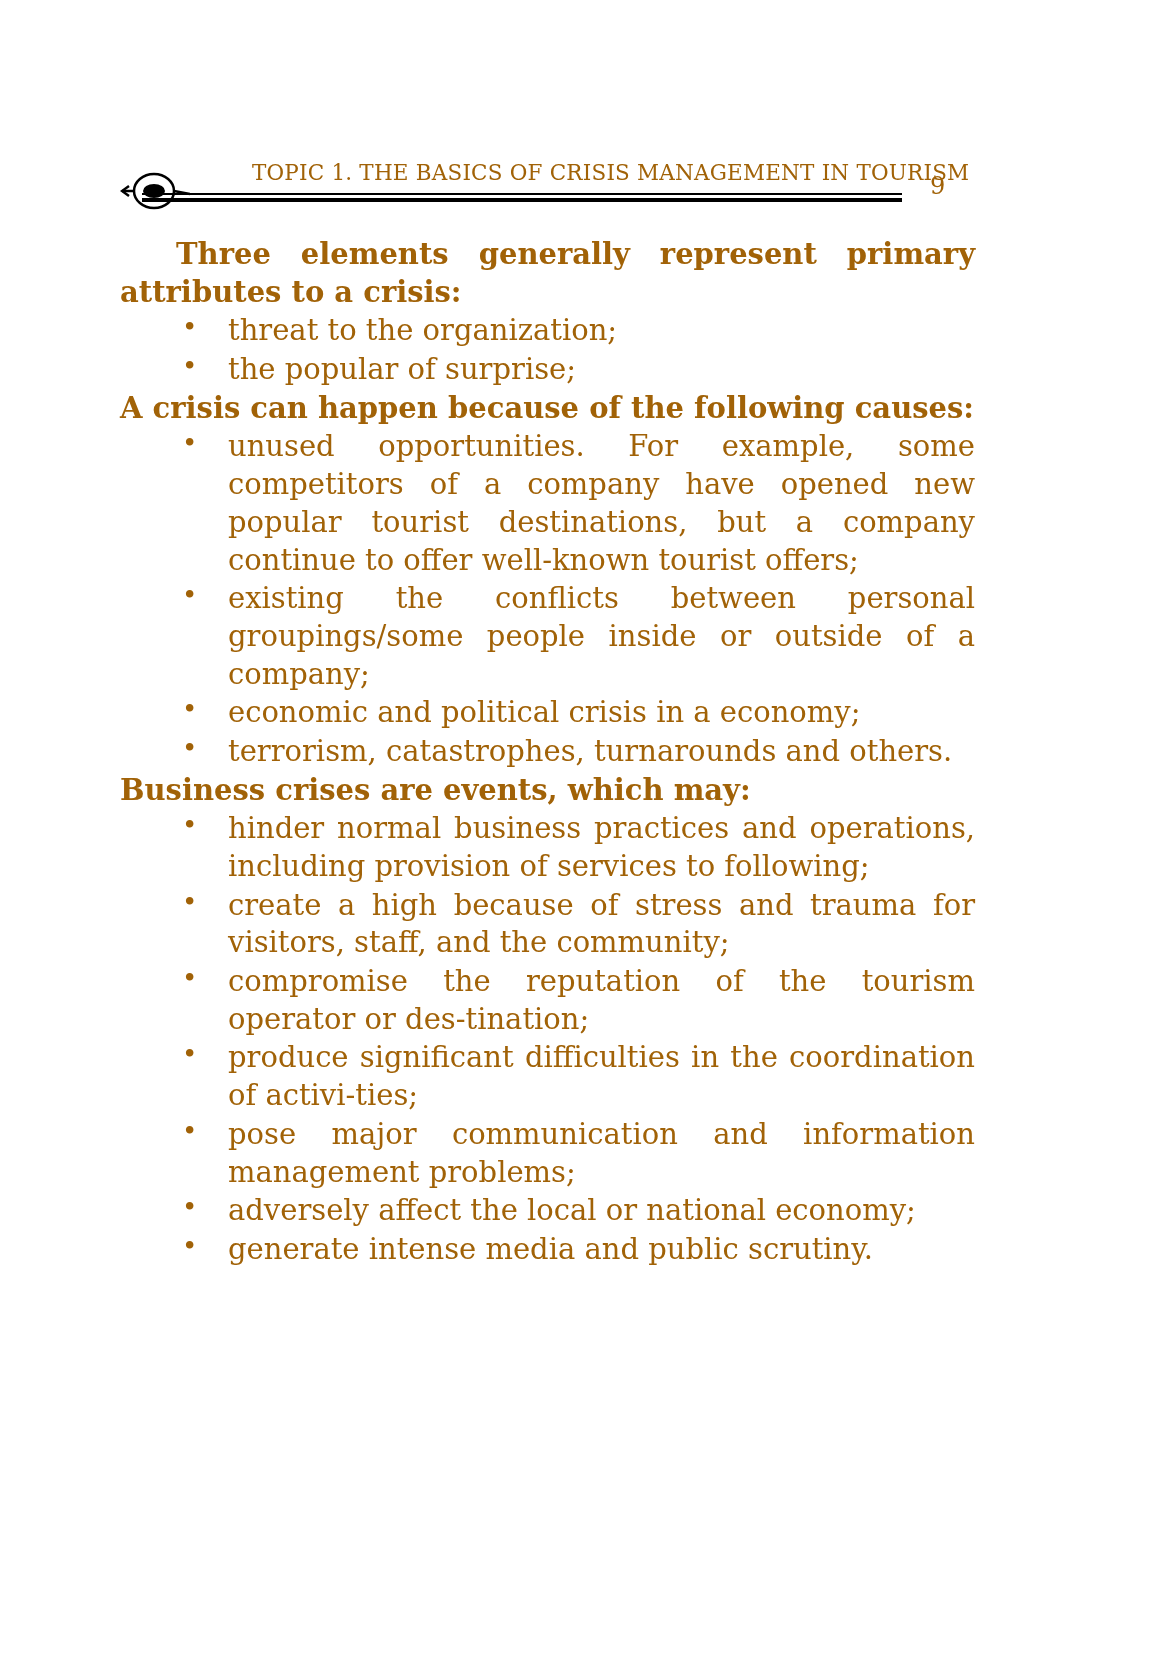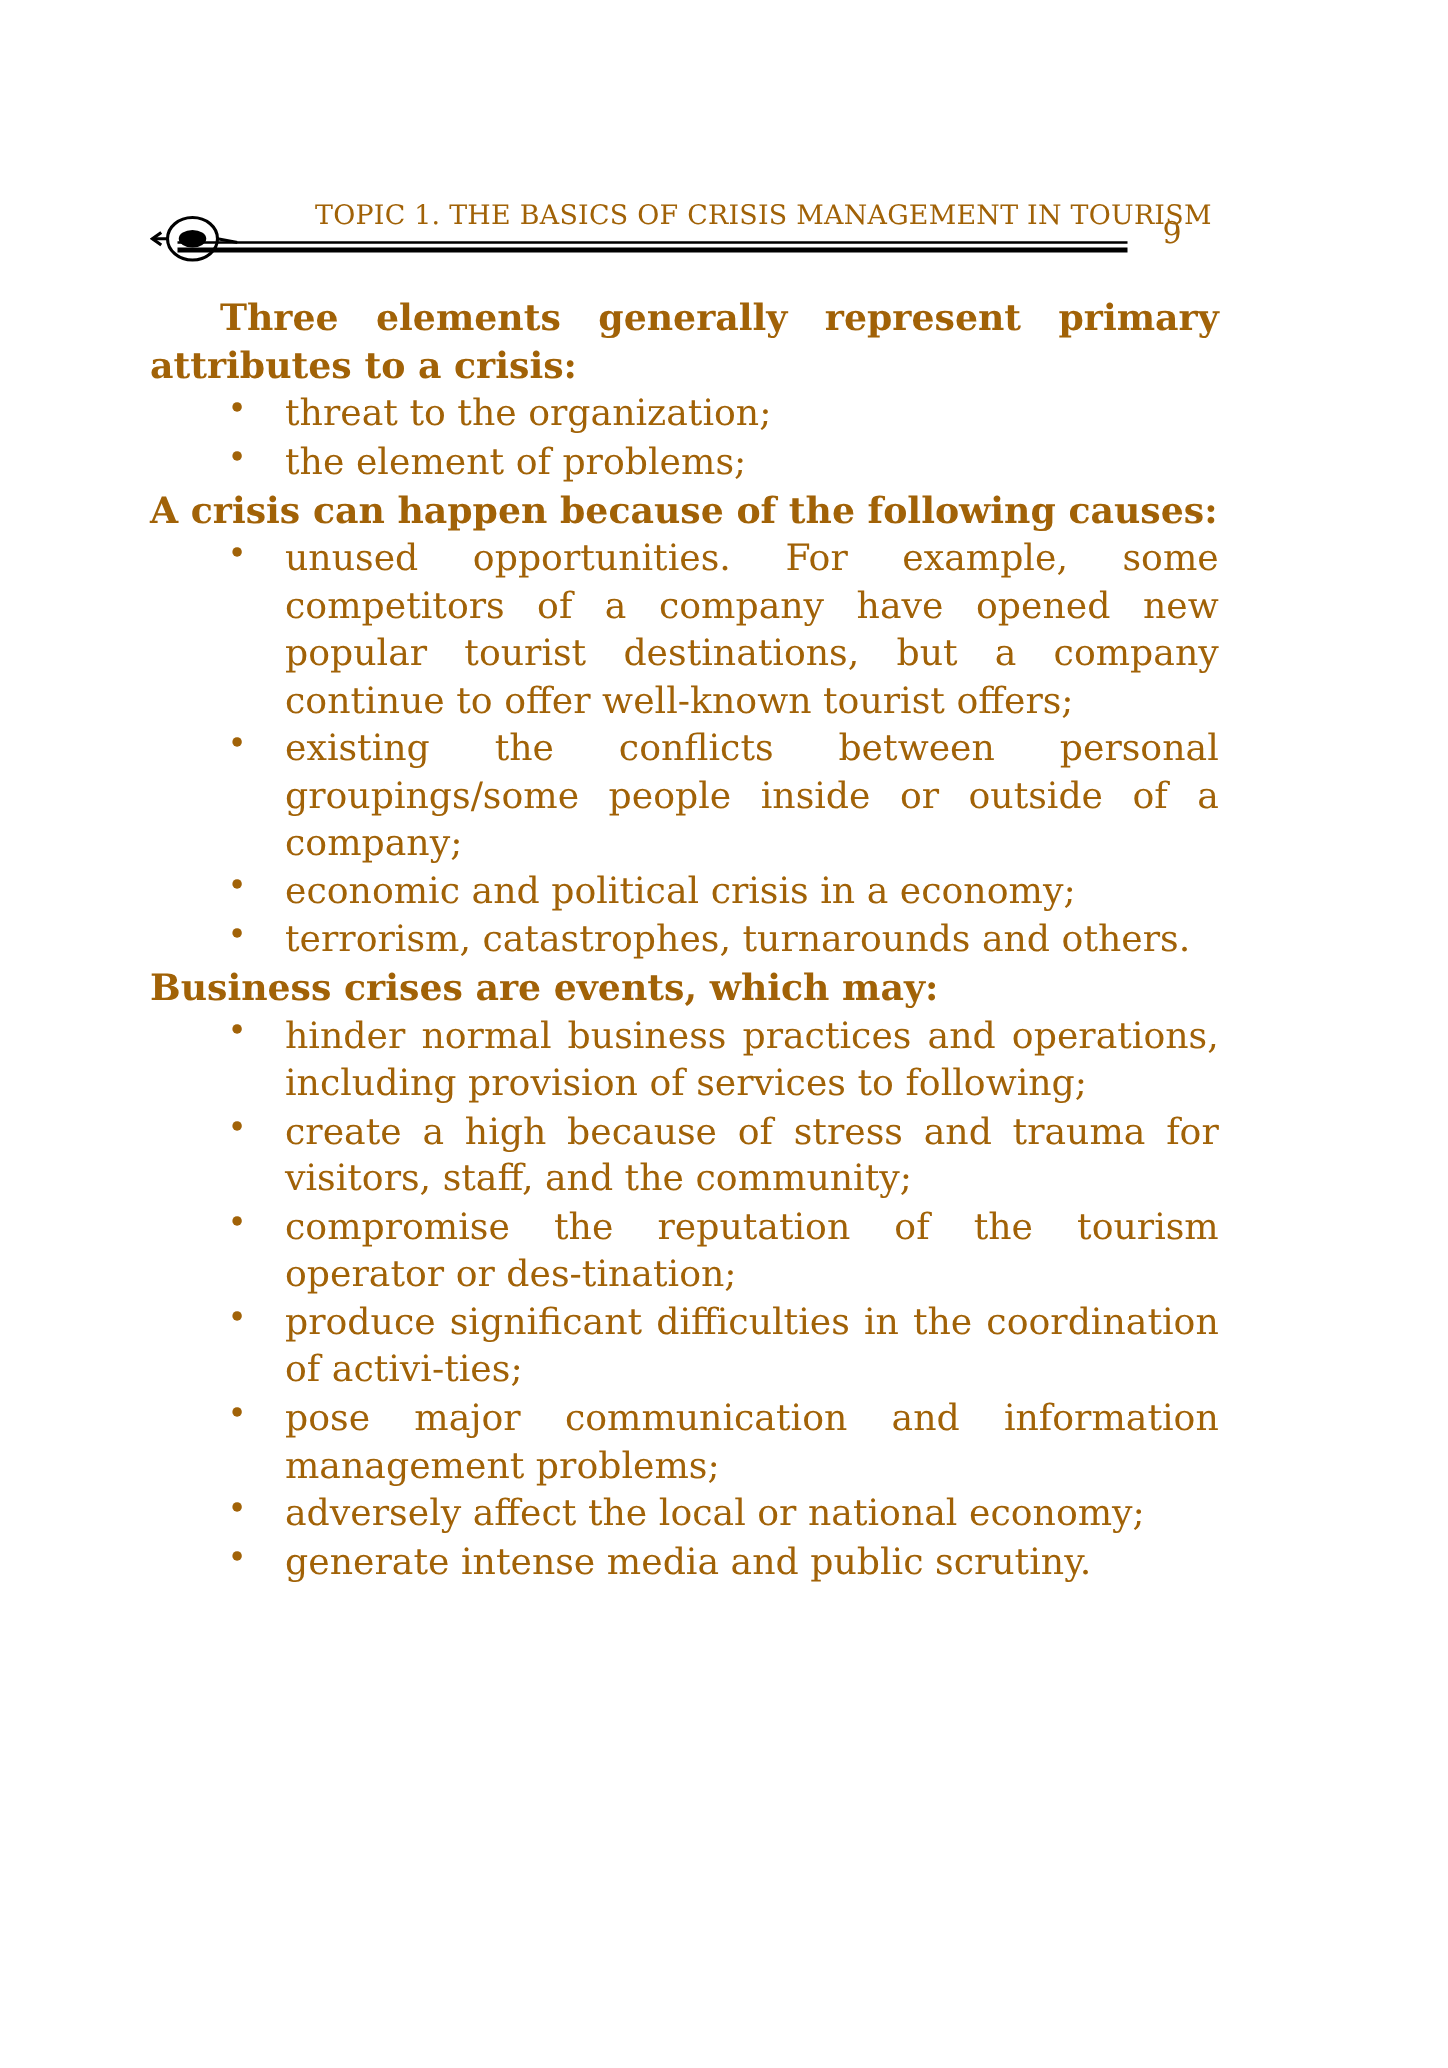--- a/index.html
+++ b/index.html
@@ -135,21 +135,21 @@
     <div class="header-rule2"></div>
     <div class="page-number">9</div>
   </div>
 
   <div class="content">
 
     <div class="bold-head indent">Three elements generally represent primary attributes to a crisis:</div>
 
     <ul class="bullets">
       <li>threat to the organization;</li>
-      <li>the element of problems;</li>
+      <li>the popular of surprise;</li>
     </ul>
 
     <div class="bold-head">A crisis can happen because of the following causes:</div>
 
     <ul class="bullets">
       <li>unused opportunities. For example, some competitors of a company have opened new popular tourist destinations, but a company continue to offer well-known  tourist offers;</li>
       <li>existing the conflicts between personal groupings/some people inside or outside of a company;</li>
       <li class="nojust">economic and political crisis in a economy;</li>
       <li class="nojust">terrorism, catastrophes, turnarounds and others.</li>
     </ul>

